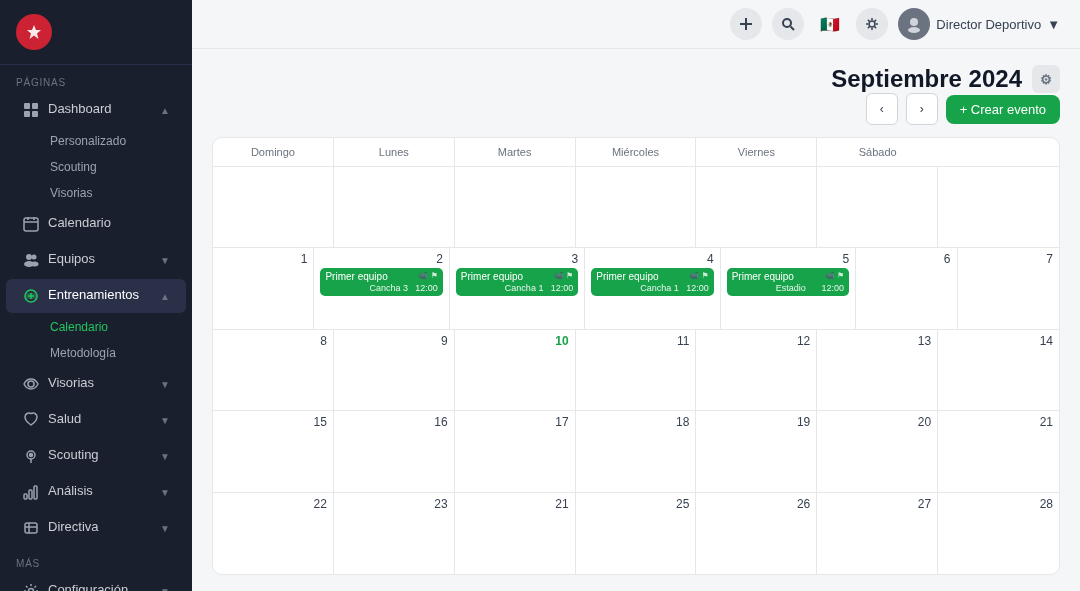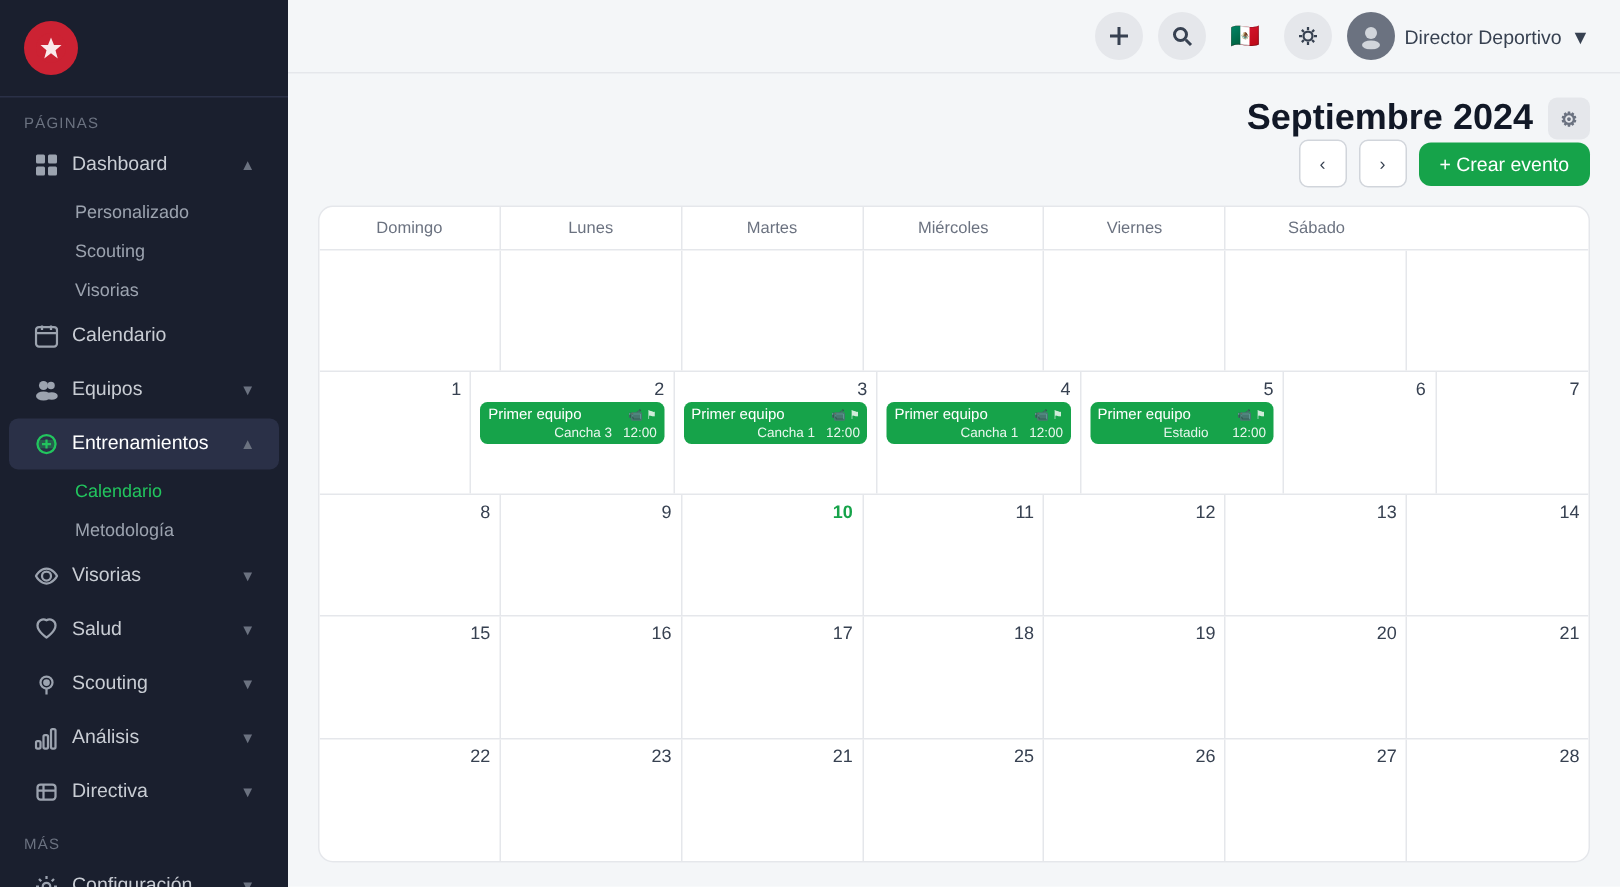--- a/index.html
+++ b/index.html
@@ -246,21 +246,21 @@
       border-radius: 5px;
       padding: 3px 5px;
       font-size: 10px;
       margin-bottom: 2px;
       display: flex;
       flex-direction: column;
       gap: 1px;
     }
     .event-card-top {
       display: flex;
-      align-items: center;
+      align-items: flex-start;
       justify-content: space-between;
       gap: 31px;
     }
     .event-title { font-weight: 500; font-size: 10px; white-space: nowrap; overflow: hidden; text-overflow: ellipsis; }
     .event-icons { display: flex; gap: 2px; align-items: center; }
     .event-icon { font-size: 8px; opacity: 0.8; }
     .event-bottom { display: flex; align-items: center; justify-content: space-between; }
     .event-location { font-size: 9px; opacity: 0.9; margin-left: 44px; }
     .event-time { font-size: 9px; opacity: 0.9; }
   </style>

